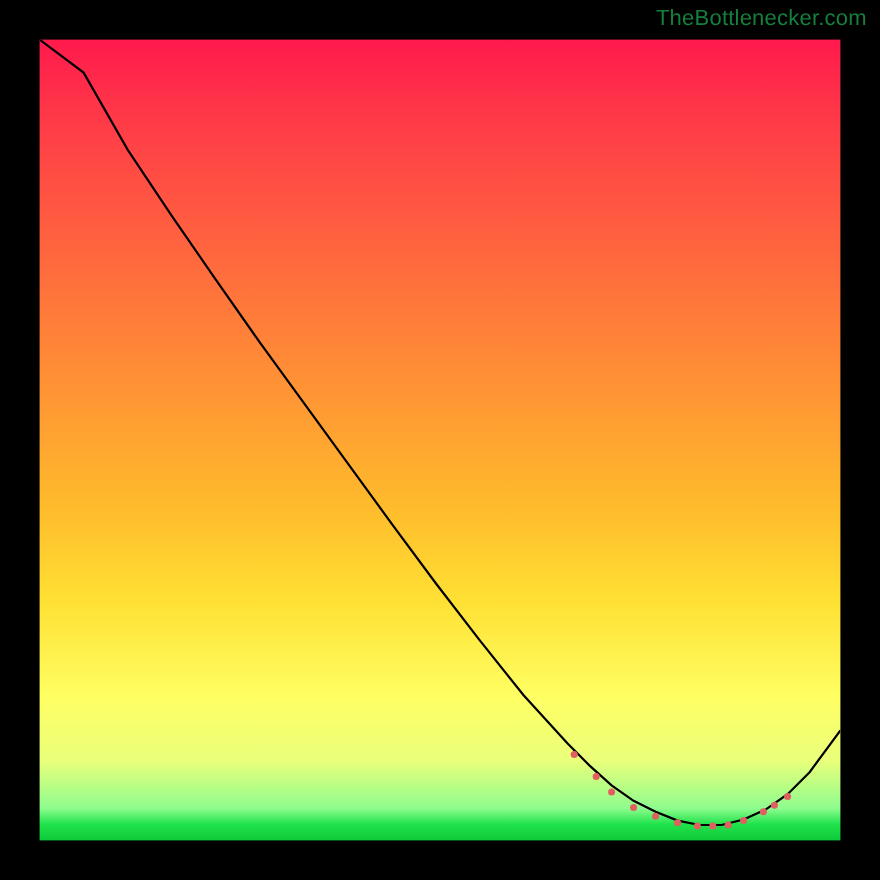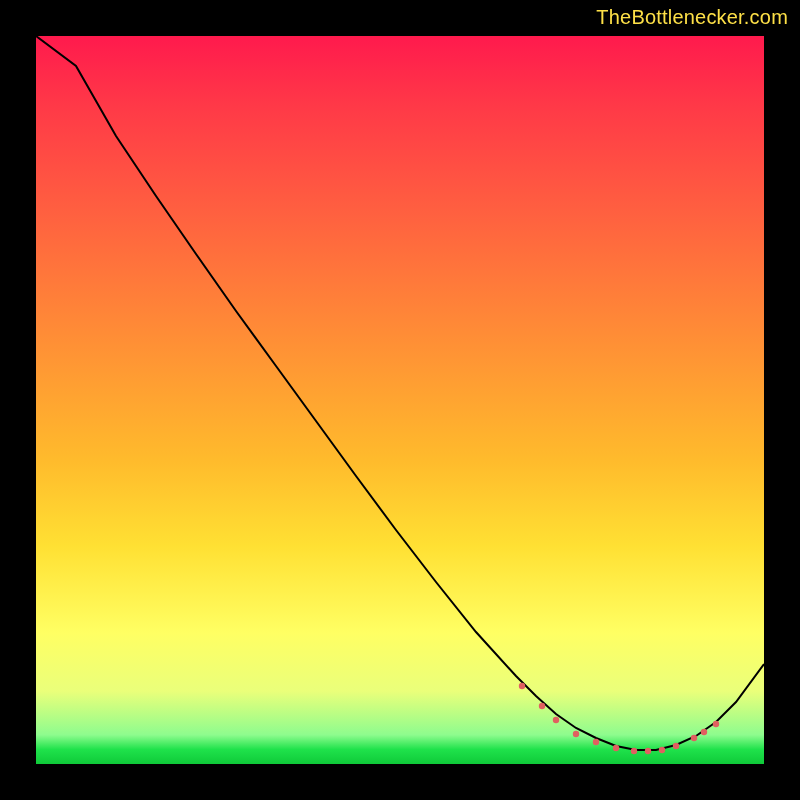--- a/index.html
+++ b/index.html
@@ -47,21 +47,21 @@
     top: 36px;
     width: 728px;
     height: 728px;
     pointer-events: none;
   }
   
   .watermark {
     position: absolute;
     top: 6px;
     right: 12px;
-    color: #fde047;
+    color: #15803d;
     font-size: 20px;
     font-weight: 500;
     letter-spacing: 0.2px;
     user-select: none;
   }
 </style>
 </head>
 <body>
 
 <div class="frame">

